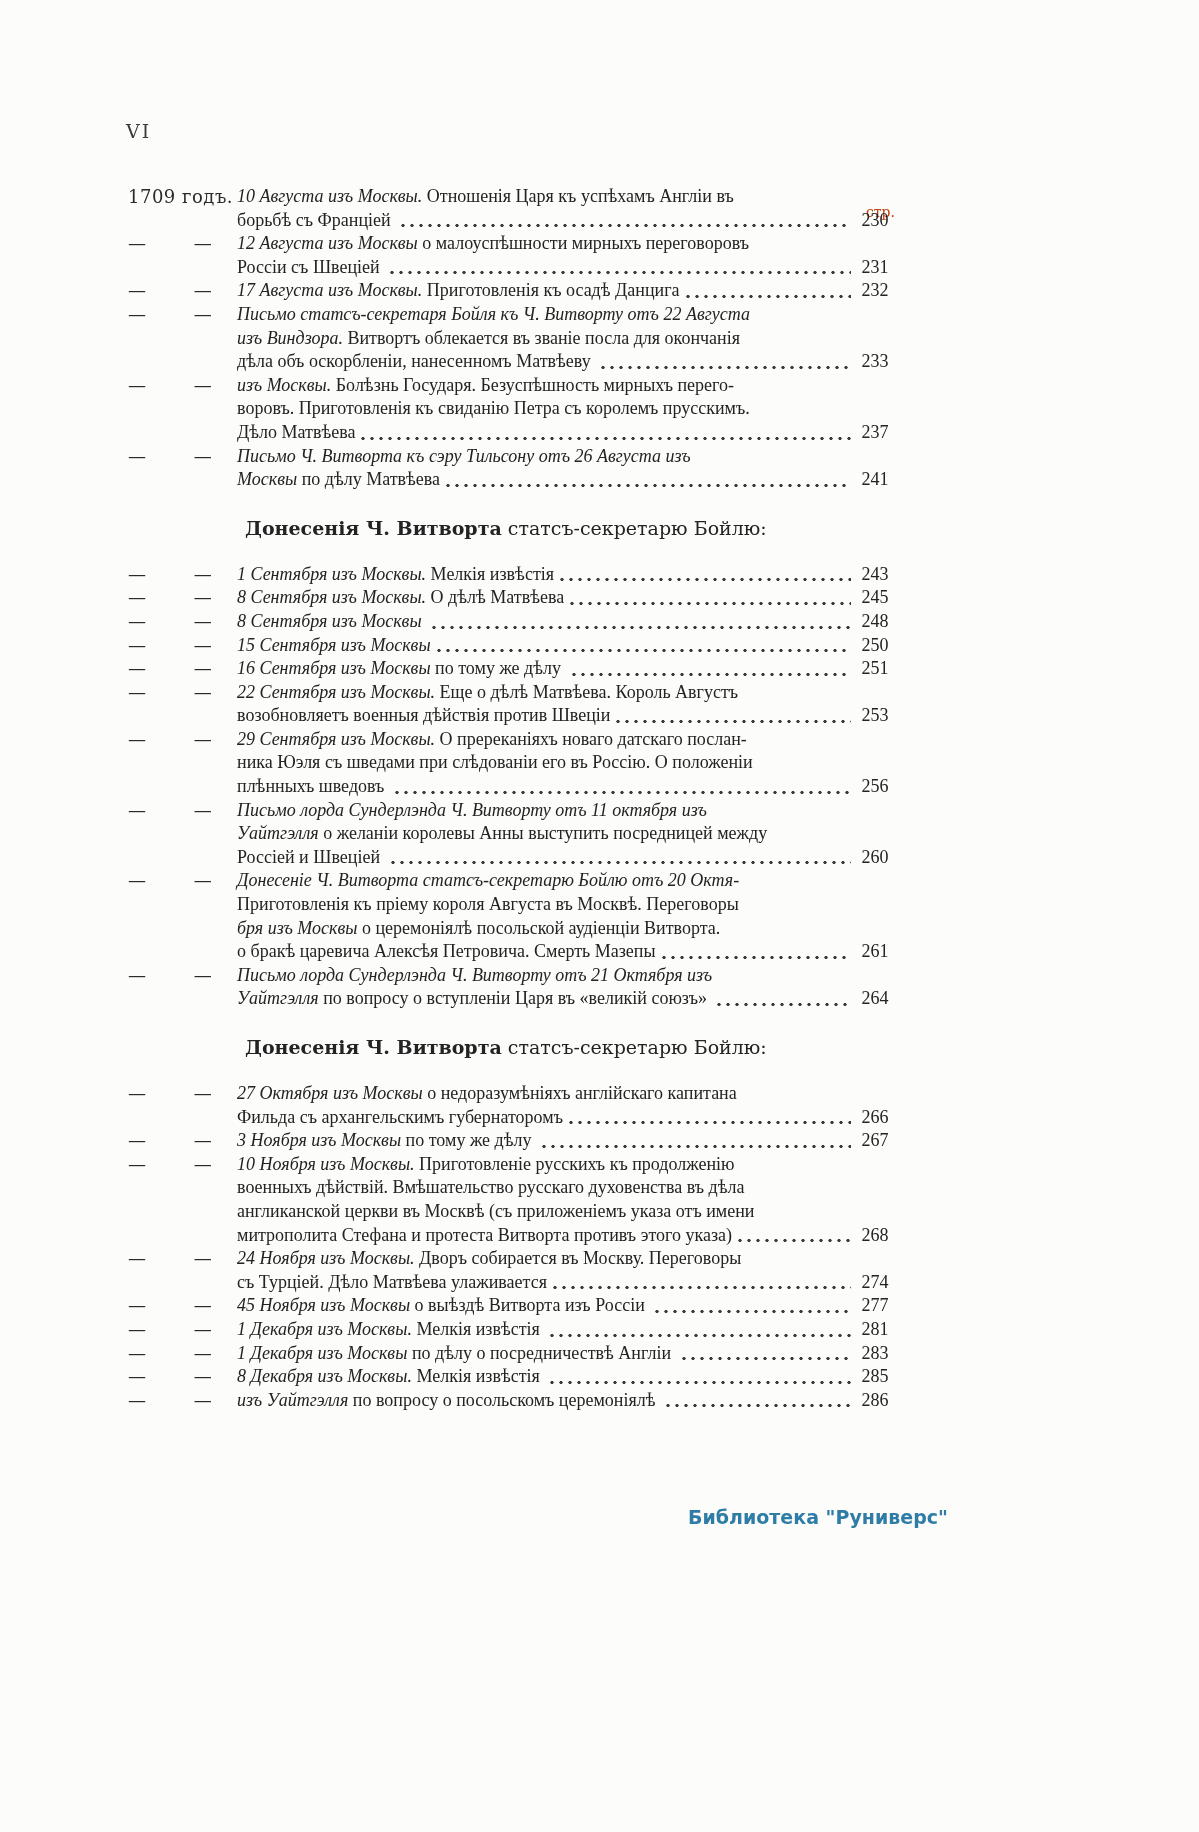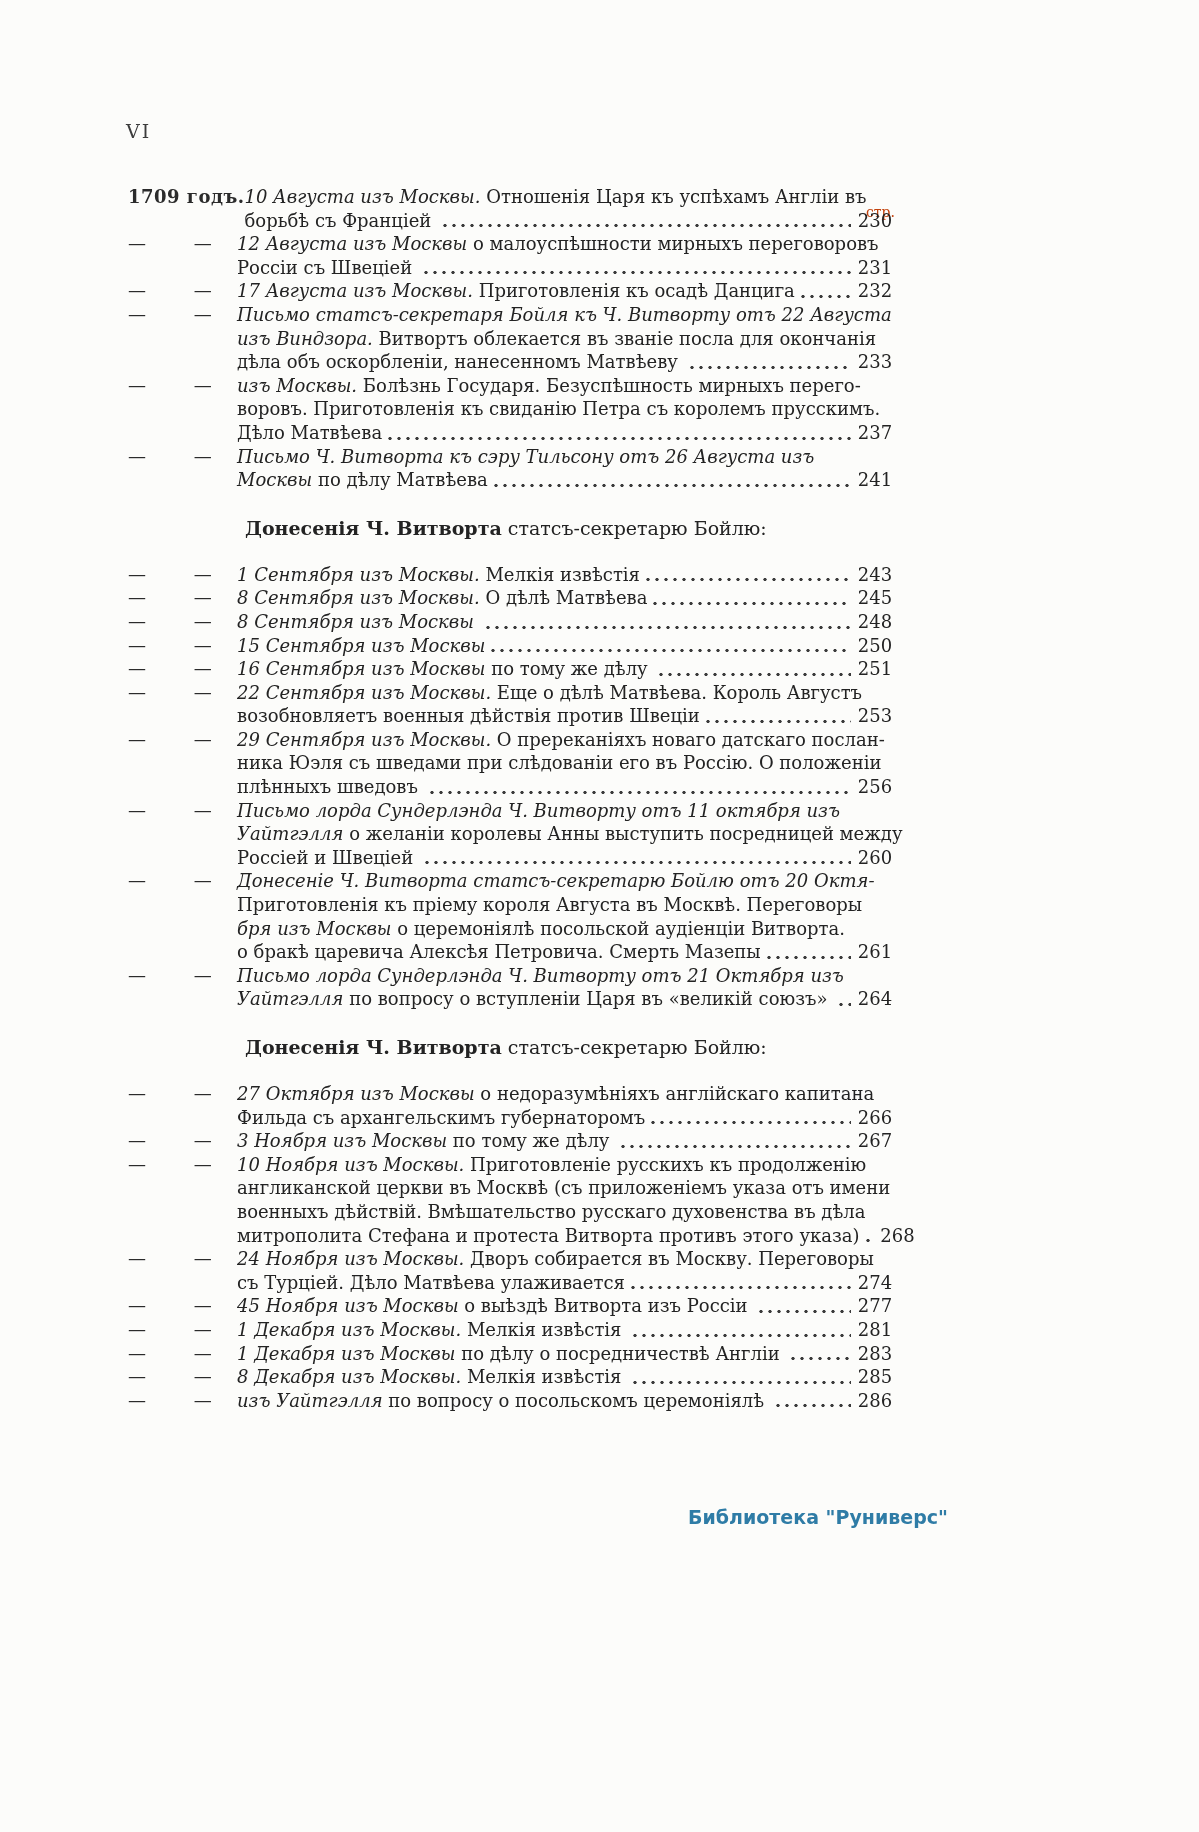--- a/index.html
+++ b/index.html
@@ -32,23 +32,23 @@
     width: 765px;
   }
   .row { display: flex; align-items: flex-start; }
   .gutter {
     flex: 0 0 109px;
     font-size: 18px;
     line-height: 23.6px;
     white-space: pre;
     color: #2b2b2b;
   }
-  .gutter-year { font-weight: 700; letter-spacing: 0.5px; }
+  .gutter-year { font-weight: 400; letter-spacing: 0.5px; }
   .gutter-dashes { word-spacing: 42px; }
-  .lines { flex: 1 1 auto; min-width: 0; }
+  .lines { flex: 1 1 auto; min-width: 0; font-family: Liberation Serif, serif; }
   .line {
     display: flex;
     align-items: baseline;
     font-size: 18px;
     line-height: 23.6px;
   }
   .it { font-style: italic; white-space: pre; flex: 0 0 auto; }
   .ro { white-space: pre; flex: 0 0 auto; }
   .leader {
     flex: 1 1 12px;
@@ -343,24 +343,24 @@
         </div>
       </div>
       <div class="row">
         <div class="gutter gutter-dashes">— —</div>
         <div class="lines">
           <div class="line">
             <span class="it">10 Ноября изъ Москвы.</span>
             <span class="ro"> Приготовленіе русскихъ къ продолженію</span>
           </div>
           <div class="line">
+            <span class="ro">военныхъ дѣйствій. Вмѣшательство русскаго духовенства въ дѣла</span>
+          </div>
+          <div class="line">
             <span class="ro">англиканской церкви въ Москвѣ (съ приложеніемъ указа отъ имени</span>
-          </div>
-          <div class="line">
-            <span class="ro">военныхъ дѣйствій. Вмѣшательство русскаго духовенства въ дѣла</span>
           </div>
           <div class="line">
             <span class="ro">митрополита Стефана и протеста Витворта противъ этого указа)</span>
             <span class="leader"></span>
             <span class="pagenum">268</span>
           </div>
         </div>
       </div>
       <div class="row">
         <div class="gutter gutter-dashes">— —</div>

